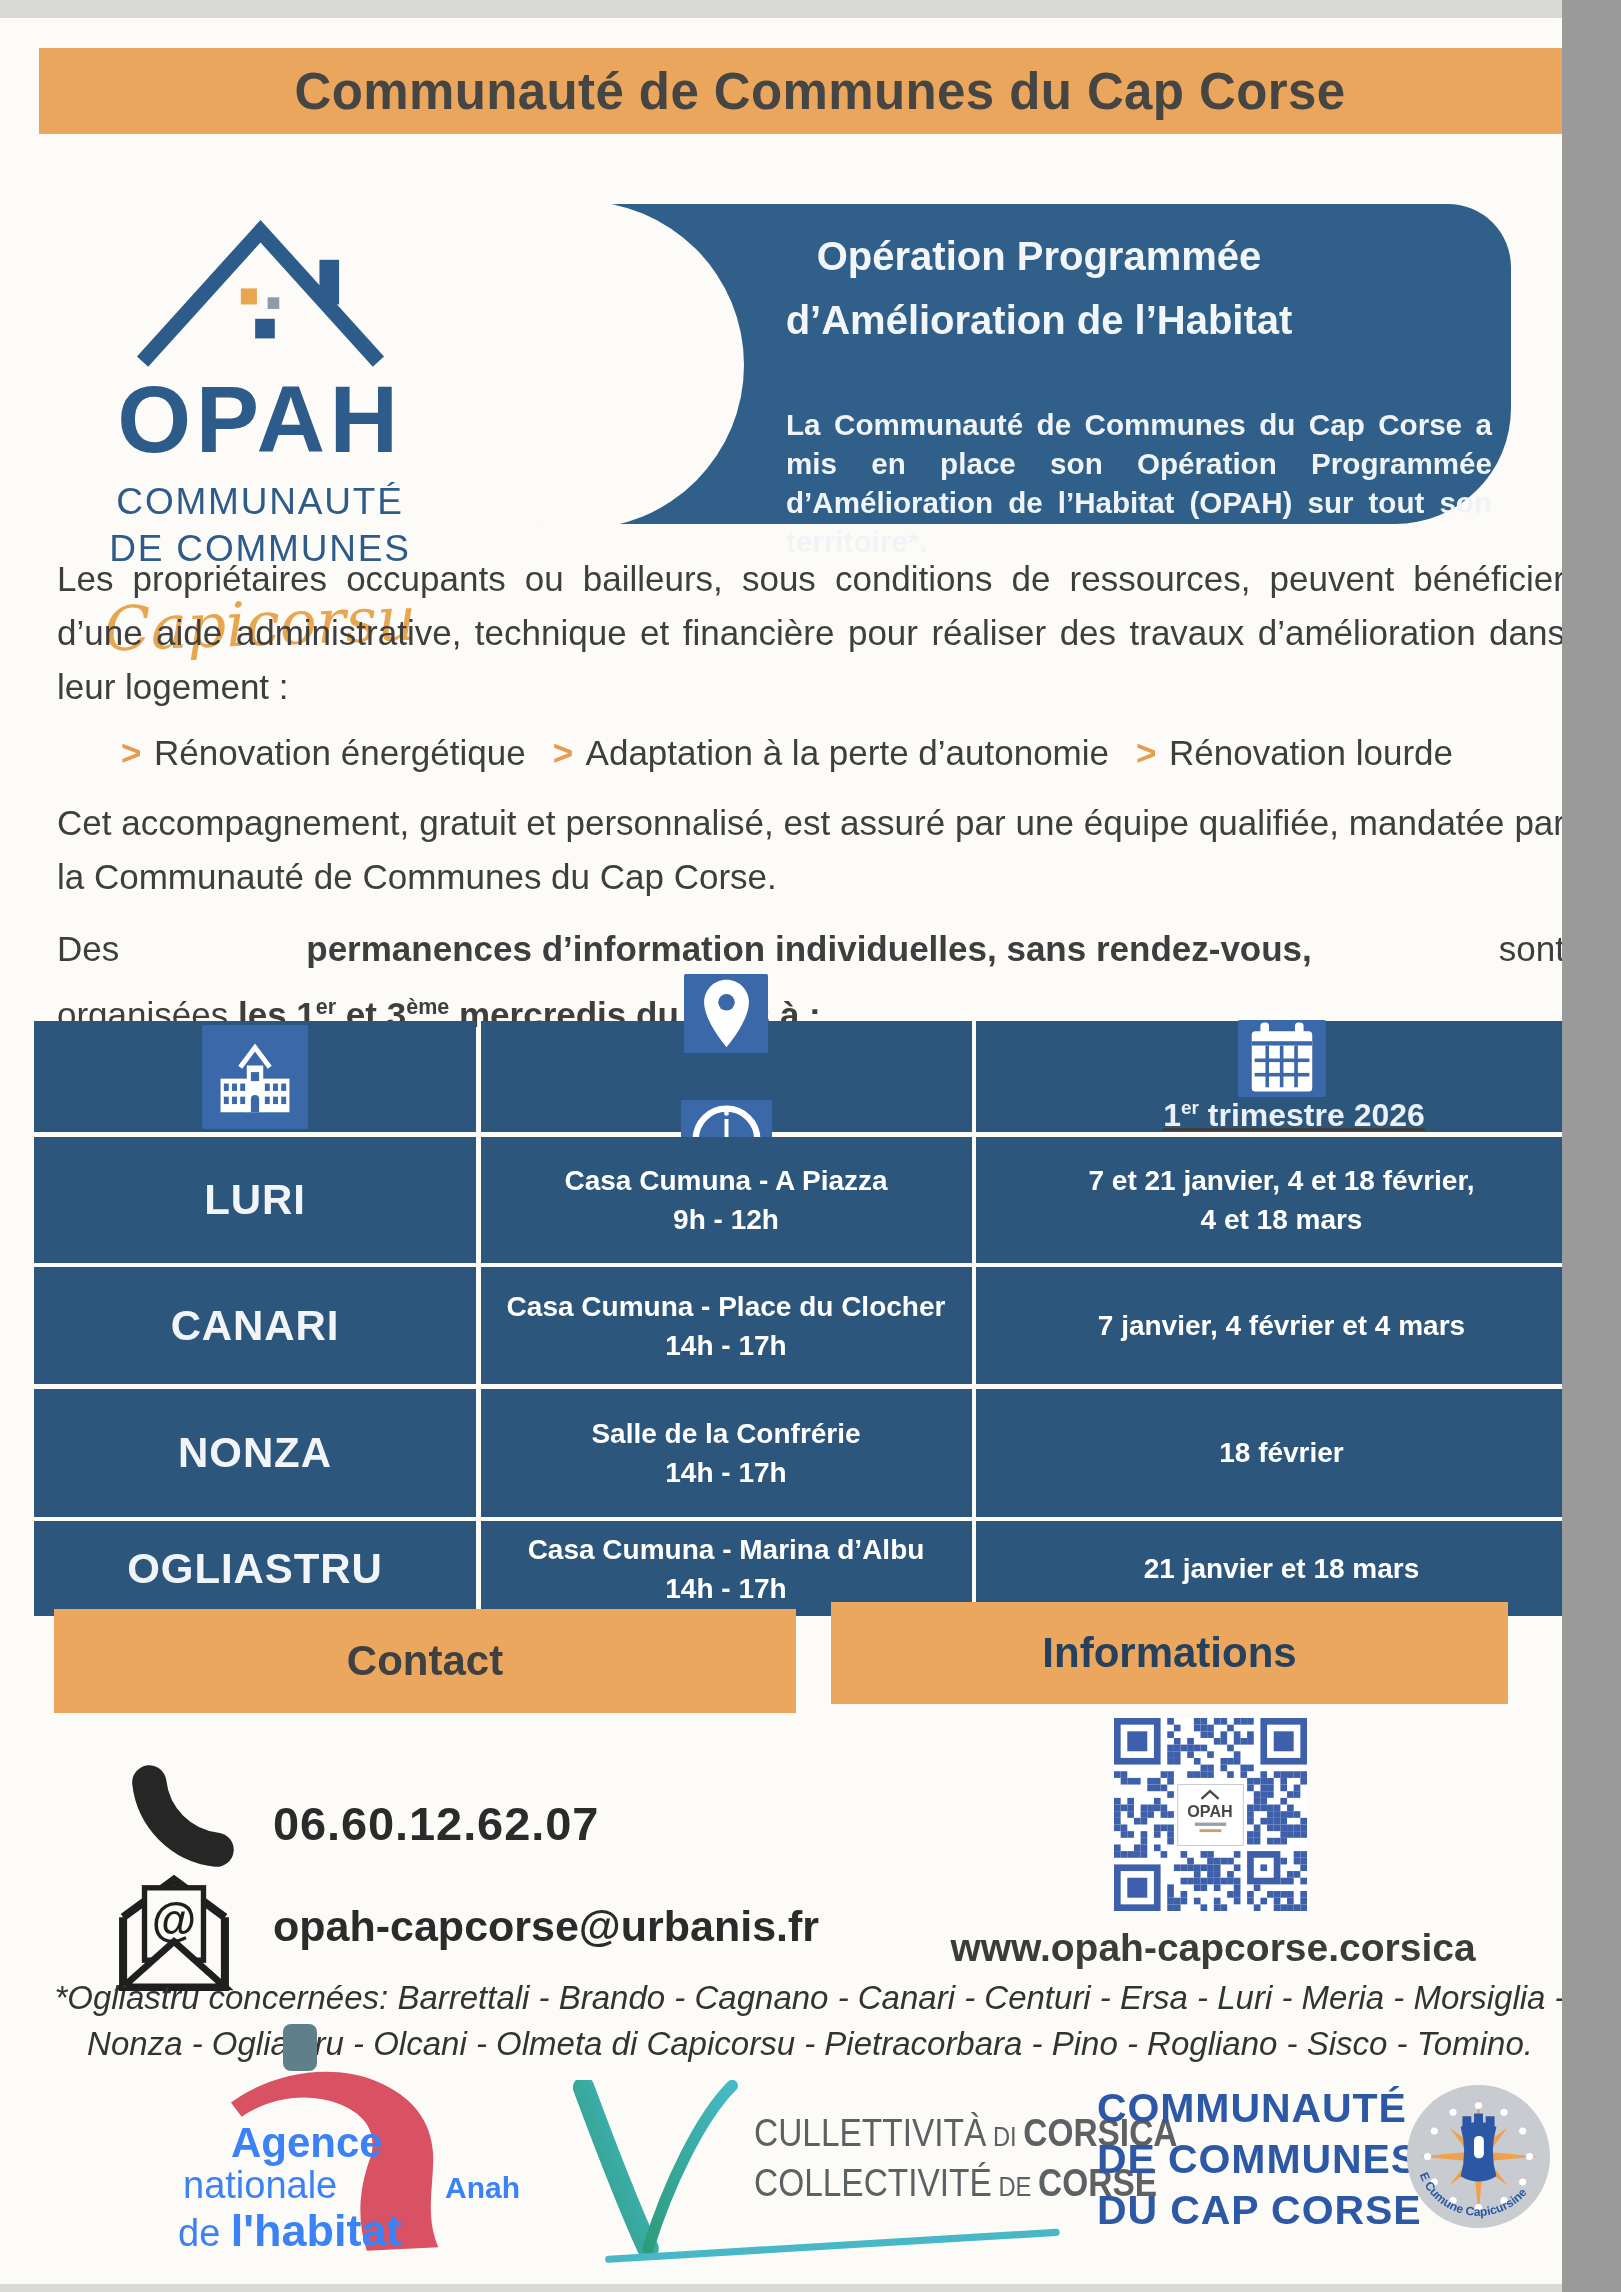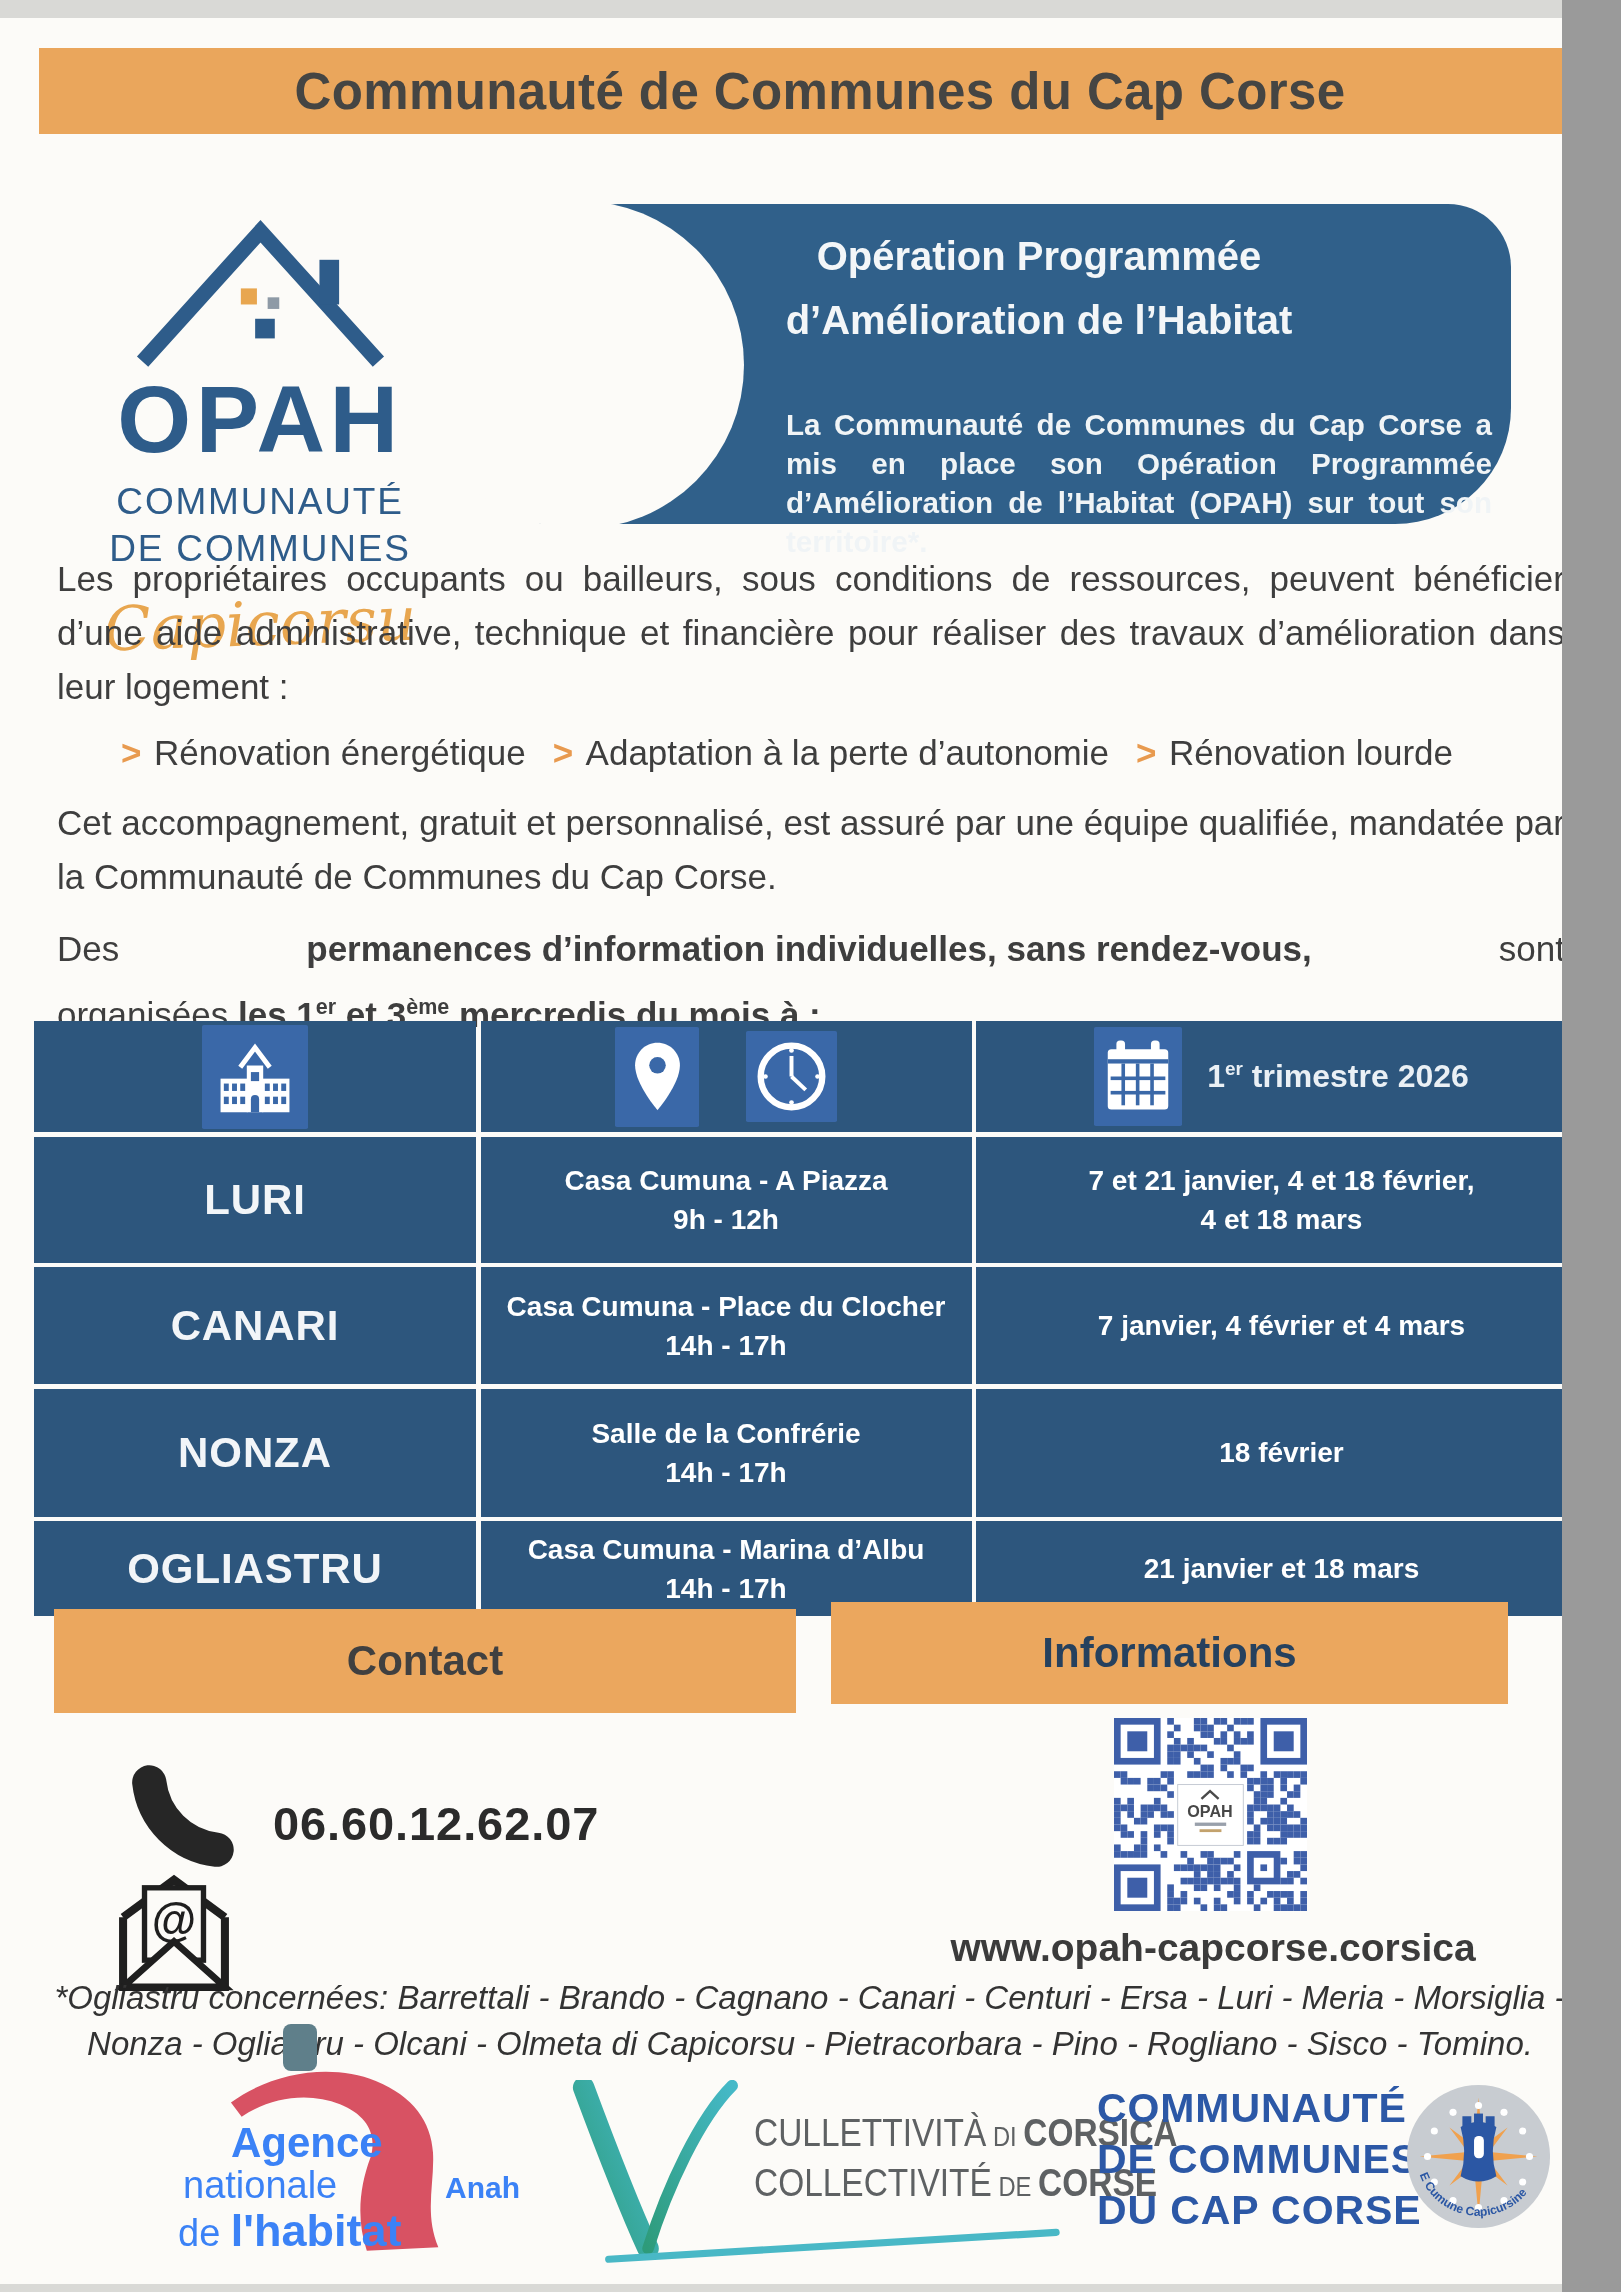--- a/index.html
+++ b/index.html
@@ -26,21 +26,21 @@
   .bullets{margin-top:14.3px;padding-left:64px;font-size:35px;line-height:50px;}
   .chev{color:#E89A4F;font-weight:700;margin-right:12.5px;}
   .bullet-label{margin-right:27px;}
   .p3l1{display:flex;justify-content:space-between;font-size:35px;line-height:50px;margin-top:19.7px;}
   .p3l2{font-size:35px;line-height:50px;margin-top:16px;}
   .bold{font-weight:700;}
   .supsc{font-size:21.5px;vertical-align:super;font-weight:700;line-height:0;}
   
   .ptable{display:grid;grid-template-columns:442px 491px 611px;grid-template-rows:111px 126px 117px 128px 95px;gap:4.5px;}
   .cell{background:#2D567D;display:flex;flex-direction:column;align-items:center;justify-content:center;}
-  .hrow{flex-direction:row;gap:47px;}
+  .hrow{flex-direction:column;gap:47px;text-decoration:underline;}
   .iconsq{background:#3A68A8;display:flex;align-items:center;justify-content:center;border-radius:1.8px;}
   .commune{font-size:42px;font-weight:700;color:#F2F5F8;letter-spacing:0.9px;}
   .cellline{font-size:28px;font-weight:700;color:#ffffff;line-height:39px;text-align:center;}
   .trimester{font-size:32px;font-weight:700;color:#EAF0F5;margin-left:25px;}
   .trisup{font-size:19px;vertical-align:super;font-weight:700;line-height:0;}
   
   .section-banner{background:#EBA75E;display:flex;align-items:center;justify-content:center;}
   .section-title-contact{font-size:42px;font-weight:700;color:#404040;}
   .section-title-info{font-size:42px;font-weight:700;color:#26415E;}
   
@@ -226,20 +226,21 @@
   </svg>
   <div class="abs phone-text" style="left:273px;top:1796px;">06.60.12.62.07</div>
 
   <svg class="abs" style="left:107px;top:1861px;" width="134" height="134" viewBox="0 0 100 100">
     <path d="M12 42 L50 14 L88 42" fill="none" stroke="#1f1f1f" stroke-width="6"></path>
     <rect x="28" y="20" width="44" height="54" fill="#FCFBF8" stroke="#1f1f1f" stroke-width="4"></rect>
     <text x="50" y="56" text-anchor="middle" font-size="34" font-weight="bold" fill="#1f1f1f">@</text>
     <path d="M12 42 V94 H88 V42" fill="none" stroke="#1f1f1f" stroke-width="6"></path>
     <path d="M12 94 L50 60 L88 94 Z" fill="#FCFBF8" stroke="#1f1f1f" stroke-width="5"></path>
   </svg>
+  <div class="abs email-text" style="left:273px;top:1902px;">opah-capcorse@urbanis.fr</div>
 
   <svg class="abs" style="left:1114px;top:1718px;" width="193" height="193" viewBox="0 0 203 203">
     <rect x="0" y="0" width="203" height="203" fill="#ffffff"></rect>
     <g id="qr-modules" fill="#3E5FA9">
         <rect x="56" y="0" width="7" height="7"></rect>
         <rect x="84" y="0" width="7" height="7"></rect>
         <rect x="91" y="0" width="7" height="7"></rect>
         <rect x="105" y="0" width="7" height="7"></rect>
         <rect x="112" y="0" width="7" height="7"></rect>
         <rect x="126" y="0" width="7" height="7"></rect>

